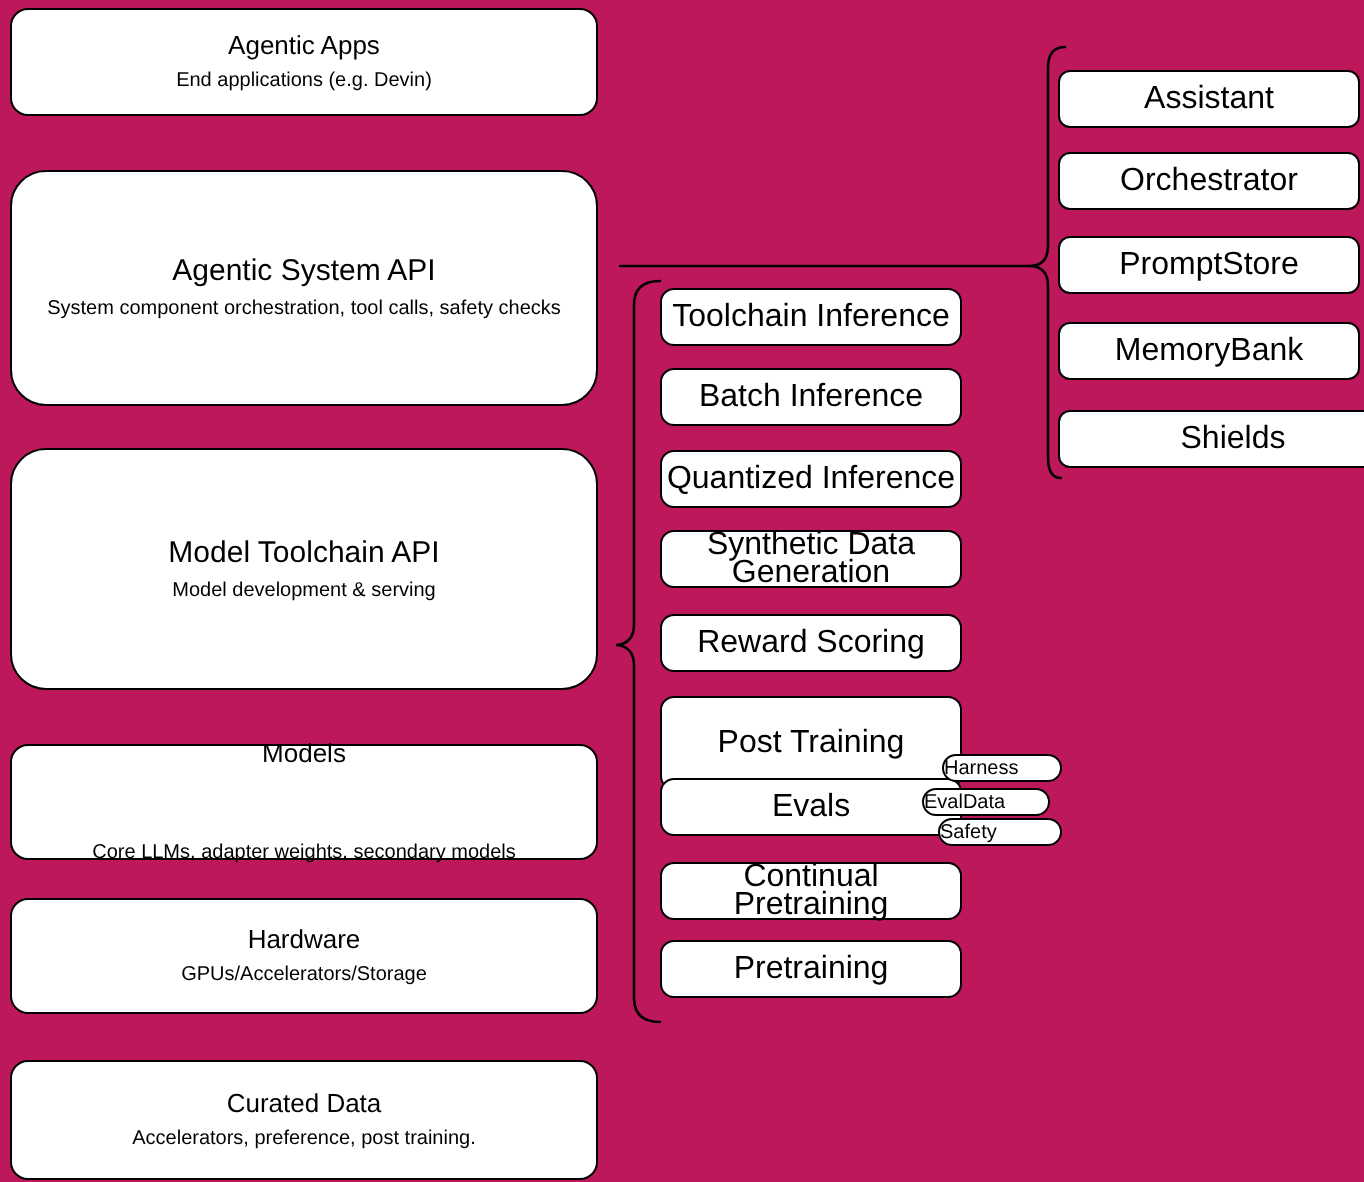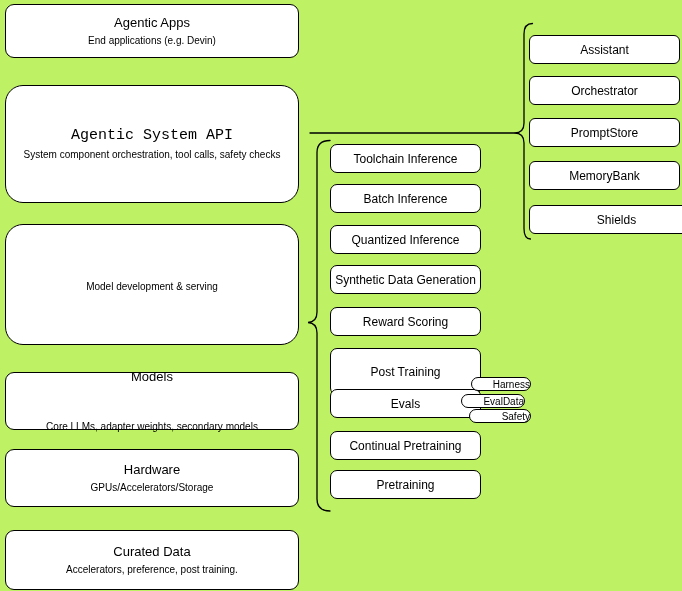--- a/index.html
+++ b/index.html
@@ -1,21 +1,21 @@
 <!DOCTYPE html>
 <html><head>
 <meta charset="utf-8">
 <style>
   html, body { margin: 0; padding: 0; background: #ffffff; }
   body { font-family: "Liberation Sans", sans-serif; color: #000000; }
   .canvas {
     position: relative;
     width: 682px;
     height: 591px;
-    background: #bef264;
+    background: #be185d;
     overflow: hidden;
   }
   svg.links {
     position: absolute;
     left: 0; top: 0;
     width: 682px; height: 591px;
     z-index: 0;
   }
   .node {
     position: absolute;
@@ -23,33 +23,33 @@
     border: 1.3px solid #000000;
     background: #ffffff;
     display: flex;
     flex-direction: column;
     align-items: center;
     justify-content: center;
     text-align: center;
     z-index: 1;
   }
   .node .title { font-size: 13px; line-height: 15px; }
-  .node.lg .title { font-size: 15px; line-height: 17px; font-family: Liberation Mono, monospace; }
+  .node.lg .title { font-size: 15px; line-height: 17px; }
   .node .subtitle { font-size: 10px; line-height: 12px; margin-top: 5px; padding: 0 8px; }
-  .node .label { font-size: 12px; line-height: 14px; }
+  .node .label { font-size: 16px; line-height: 14px; }
   .pill {
     position: absolute;
     box-sizing: border-box;
     border: 1px solid #000000;
     border-radius: 8px;
     background: #ffffff;
     font-size: 10px;
     display: flex;
     align-items: center;
-    justify-content: flex-end;
+    justify-content: flex-start;
     text-align: center;
     z-index: 2;
   }
 </style>
 </head>
 <body>
 
 <div class="canvas">
 
   <svg class="links" viewBox="0 0 682 591" fill="none" stroke="#000000" stroke-width="1.3" stroke-linecap="round">
@@ -65,20 +65,21 @@
     <span class="title">Agentic Apps</span>
     <span class="subtitle">End applications (e.g. Devin)</span>
   </div>
 
   <div class="node lg" style="left:5px; top:85px; width:294px; height:118px; border-radius:18px;">
     <span class="title">Agentic System API</span>
     <span class="subtitle">System component orchestration, tool calls, safety checks</span>
   </div>
 
   <div class="node lg" style="left:5px; top:224px; width:294px; height:121px; border-radius:18px;">
+    <span class="title">Model Toolchain API</span>
     <span class="subtitle">Model development &amp; serving</span>
   </div>
 
   <div class="node" style="left:5px; top:372px; width:294px; height:58px; border-radius:9px;gap:32px;">
     <span class="title">Models</span>
     <span class="subtitle">Core LLMs, adapter weights, secondary models</span>
   </div>
 
   <div class="node" style="left:5px; top:449px; width:294px; height:58px; border-radius:9px;">
     <span class="title">Hardware</span>

